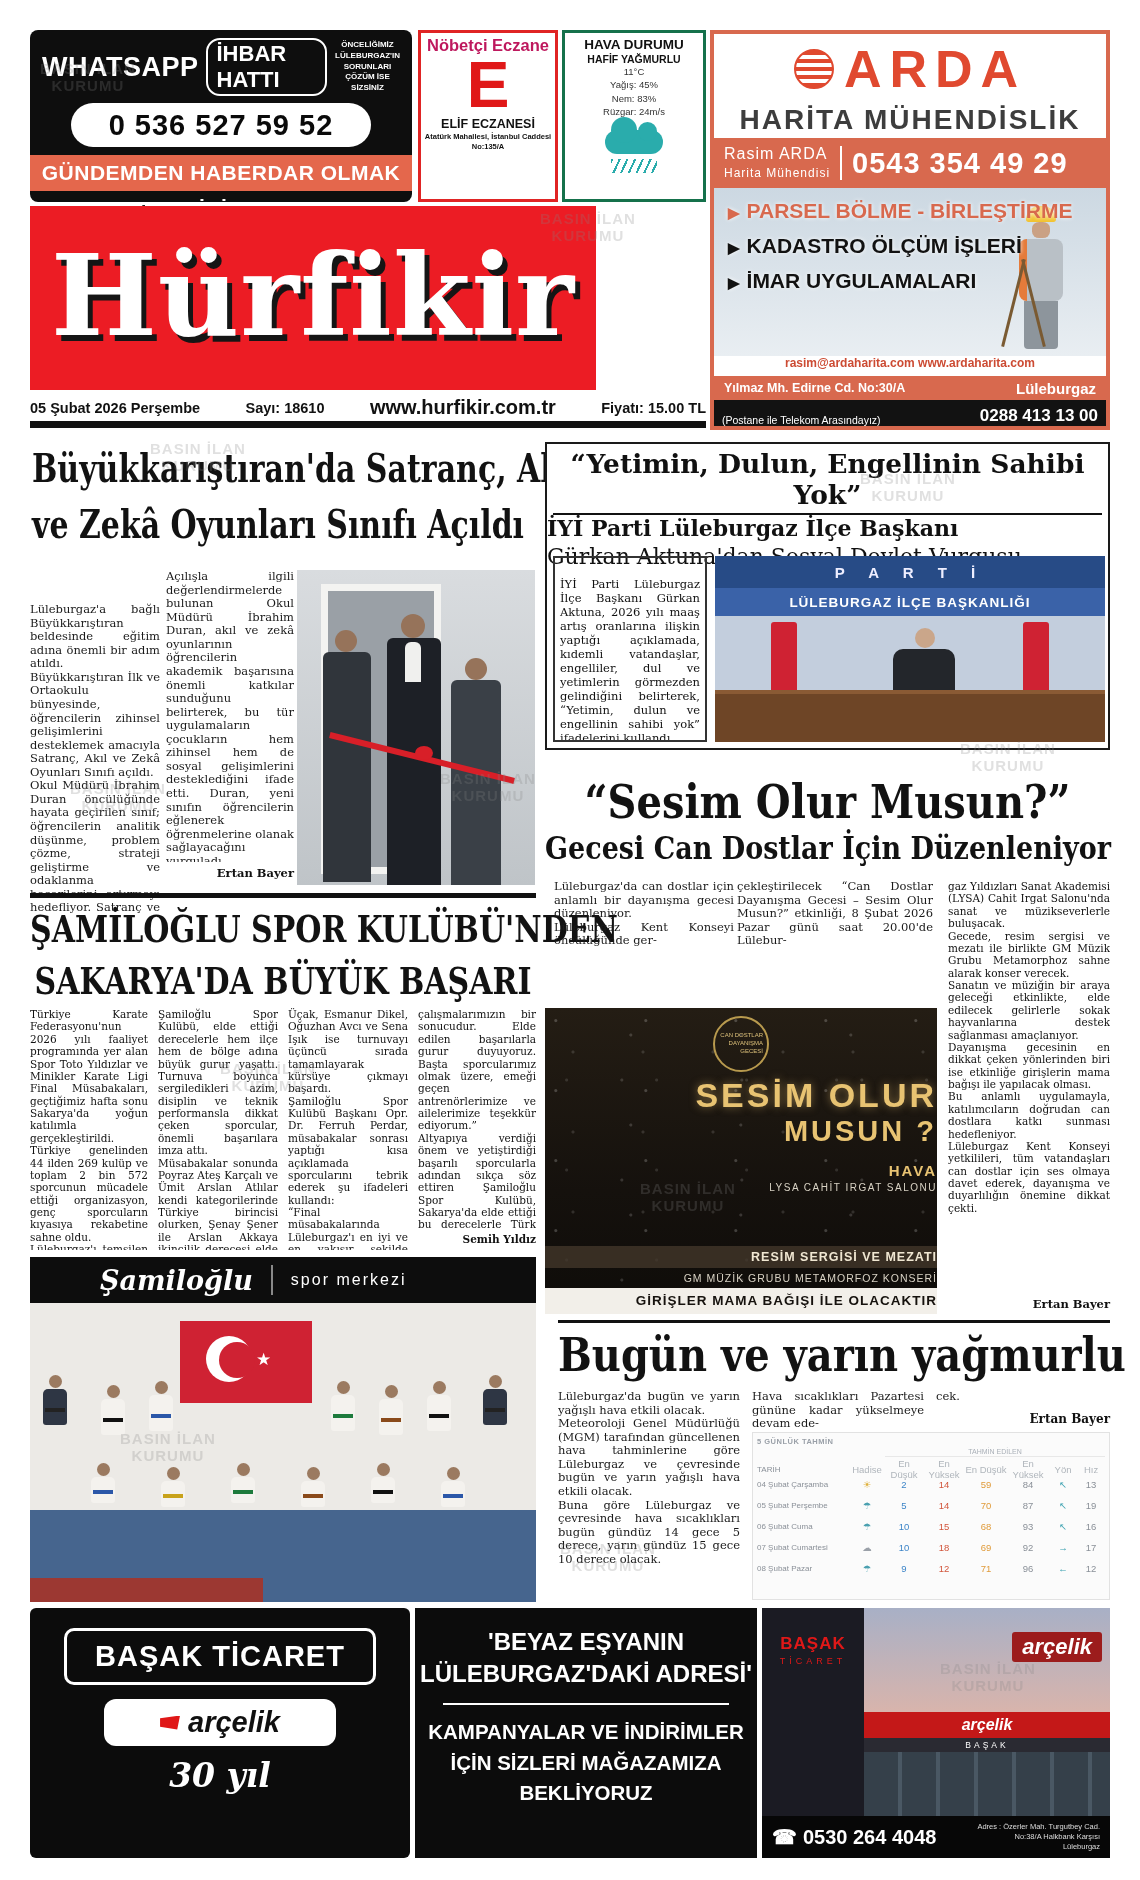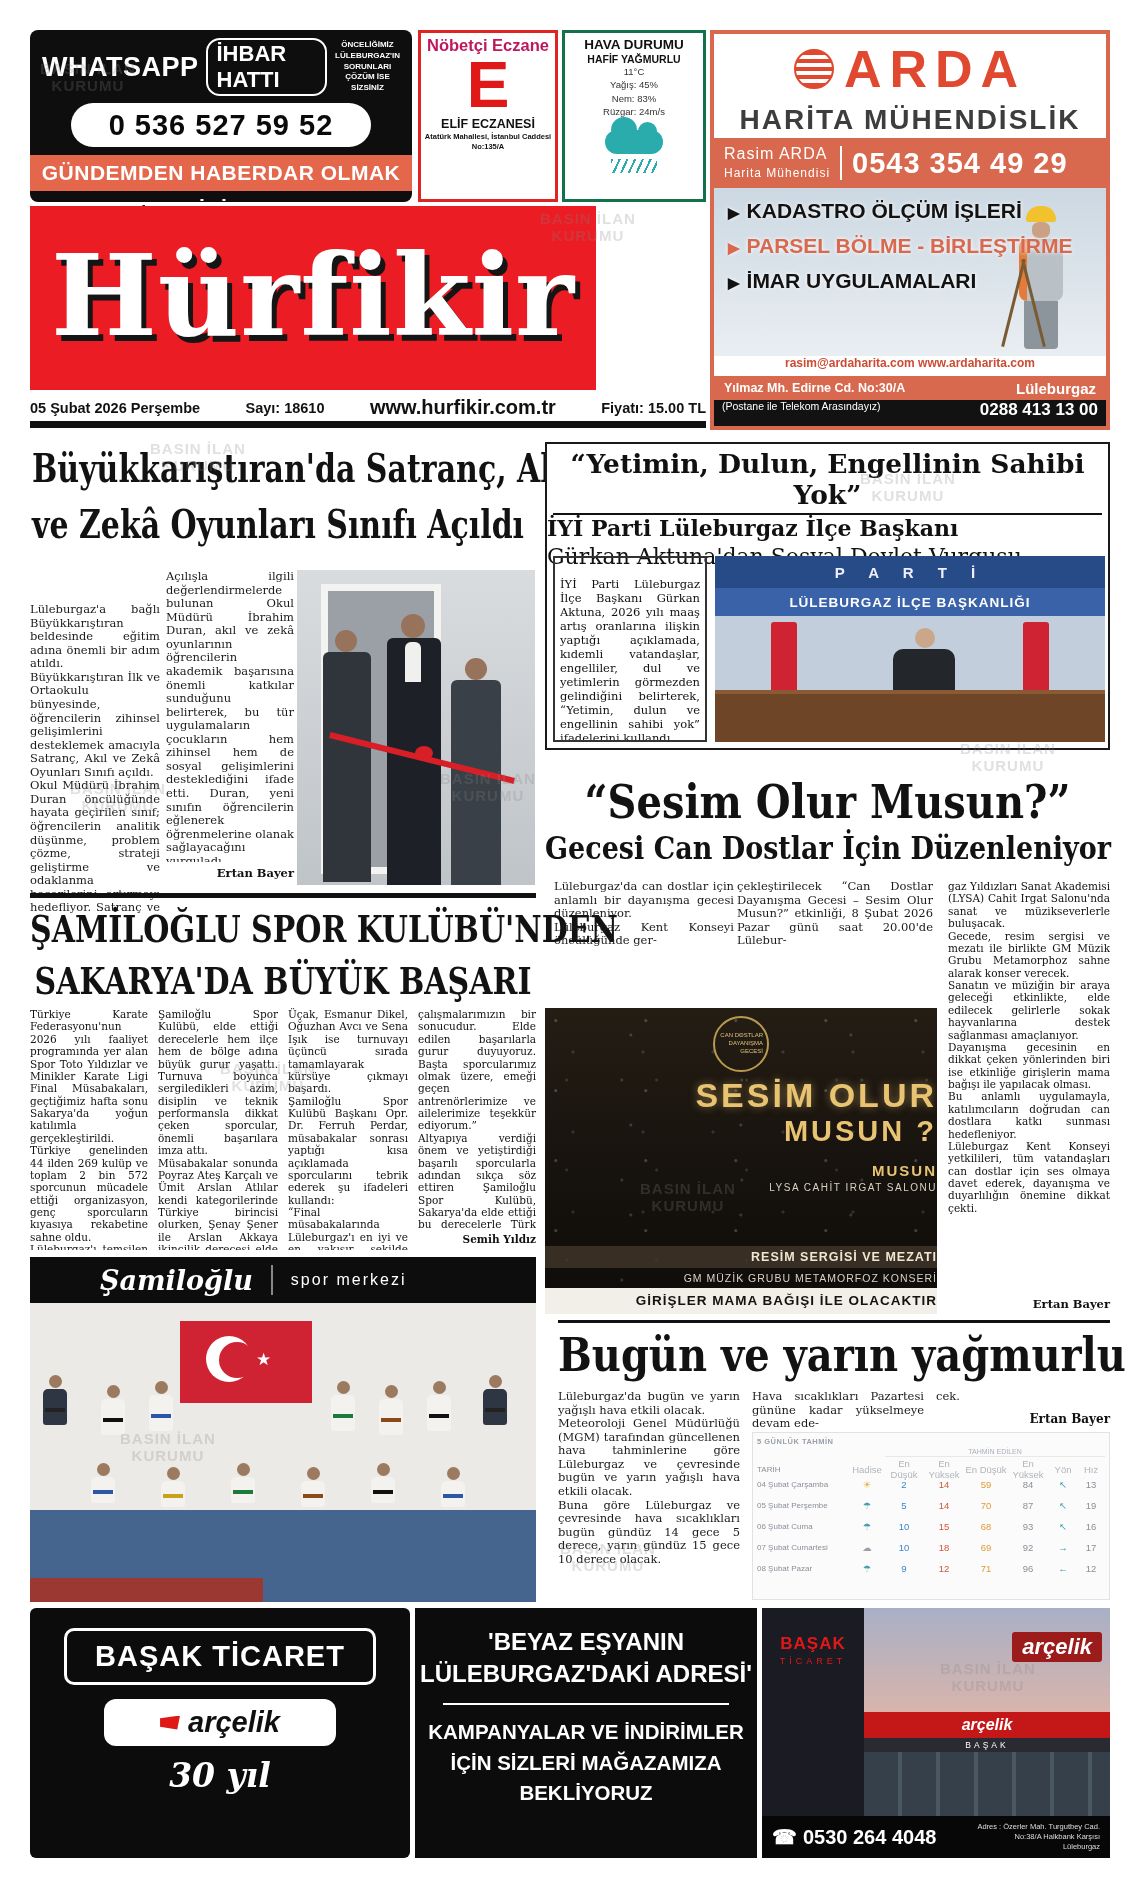--- a/index.html
+++ b/index.html
@@ -71,21 +71,21 @@
   .worker{position:absolute;right:30px;top:18px;width:70px;height:150px;z-index:1}
   .wk-hat{width:30px;height:16px;background:#f2c22e;border-radius:15px 15px 3px 3px;margin:0 auto}
   .wk-head{width:18px;height:16px;background:#caa184;border-radius:40%;margin:0 auto}
   .wk-body{width:44px;height:62px;background:#b9c0c6;border-radius:8px;margin:1px auto 0;border-left:8px solid #e57b3a}
   .wk-leg{width:34px;height:48px;background:#8d959c;margin:0 auto;border-radius:0 0 4px 4px}
   .tripod{position:absolute;left:6px;top:52px;width:3px;height:90px;background:#7a5a32;transform:rotate(14deg)}
   .tripod2{position:absolute;left:26px;top:52px;width:3px;height:90px;background:#7a5a32;transform:rotate(-14deg)}
   .arda-web{height:20px;text-align:center;font-size:12px;font-weight:bold;color:#cc4b33}
   .arda-ad1{height:24px;background:#d8694e;color:#fff;display:flex;align-items:center;justify-content:space-between;padding:0 10px;font-size:12.5px;font-weight:bold}
   .arda-city{font-size:15px;font-weight:900}
-  .arda-ad2{height:26px;background:#121212;color:#fff;display:flex;align-items:flex-start;justify-content:space-between;padding:0 8px;font-size:10.5px}
+  .arda-ad2{height:26px;background:#121212;color:#fff;display:flex;align-items:flex-end;justify-content:space-between;padding:0 8px;font-size:10.5px}
   .arda-ph2{font-size:17px;font-weight:900}
   
   .mast{left:30px;top:206px;width:566px;height:184px;background:#ec1c24;text-align:center;overflow:hidden}
   .mast-t{font-family:"DejaVu Serif",serif;font-weight:900;font-size:112px;line-height:180px;color:#fff;
           letter-spacing:1px;text-shadow:5px 6px 0 #151515}
   .dateline{left:30px;top:394px;width:676px;height:34px;border-bottom:7px solid #111;display:flex;
             align-items:center;justify-content:space-between;font-family:"Liberation Sans",sans-serif}
   .dl1{font-size:14.5px;font-weight:bold}
   .dl2{font-size:14.5px;font-weight:bold}
   .dl3{font-size:20px;font-weight:900}
@@ -277,22 +277,22 @@
     </div>
     <div class="arda-photo">
       <span class="worker">
         <span class="tripod"></span>
           <span class="tripod2"></span>
         <span class="wk-hat" style="display:block"></span>
         <span class="wk-head" style="display:block"></span>
         <span class="wk-body" style="display:block"></span>
         <span class="wk-leg" style="display:block"></span>
       </span>
+      <div class="svc svc2"><span class="arr">▶</span><span>PARSEL BÖLME - BİRLEŞTİRME</span></div>
       <div class="svc"><span class="arr">▶</span><span>KADASTRO ÖLÇÜM İŞLERİ</span></div>
-      <div class="svc svc2"><span class="arr">▶</span><span>PARSEL BÖLME - BİRLEŞTİRME</span></div>
       <div class="svc"><span class="arr">▶</span><span>İMAR UYGULAMALARI</span></div>
     </div>
     <div class="arda-web">rasim@ardaharita.com   www.ardaharita.com</div>
     <div class="arda-ad1">
       <span>Yılmaz Mh. Edirne Cd. No:30/A</span>
       <span class="arda-city">Lüleburgaz</span>
     </div>
     <div class="arda-ad2">
       <span>(Postane ile Telekom Arasındayız)</span>
       <span class="arda-ph2">0288 413 13 00</span>
@@ -443,21 +443,21 @@
 Sanatın ve müziğin bir araya geleceği etkinlikte, elde edilecek gelirlerle sokak hayvanlarına destek sağlanması amaçlanıyor.
 Dayanışma gecesinin en dikkat çeken yönlerinden biri ise etkinliğe girişlerin mama bağışı ile yapılacak olması.
 Bu anlamlı uygulamayla, katılımcıların doğrudan can dostlara katkı sunması hedefleniyor.
 Lüleburgaz Kent Konseyi yetkilileri, tüm vatandaşları can dostlar için ses olmaya davet ederek, dayanışma ve duyarlılığın önemine dikkat çekti.</div>
   <div class="a byline" style="left:948px;top:1297px;width:162px">Ertan Bayer</div>
 
   <div class="a poster">
     <div class="badge">CAN DOSTLAR DAYANIŞMA GECESİ</div>
     <div class="ps-t1">SESİM OLUR</div>
     <div class="ps-t2">MUSUN ?</div>
-    <div class="ps-d1">MUSUN</div>
+    <div class="ps-d1">HAVA</div>
     <div class="ps-v">LYSA CAHİT IRGAT SALONU</div>
     <div class="ps-b1">RESİM SERGİSİ VE MEZATI</div>
     <div class="ps-b2">GM MÜZİK GRUBU  METAMORFOZ KONSERİ</div>
     <div class="ps-b3">GİRİŞLER MAMA BAĞIŞI İLE OLACAKTIR</div>
   </div>
 
   <div class="a rule" style="left:558px;top:1320px;width:552px;height:3px"></div>
   <div class="a hl" style="left:558px;top:1327px;font-size:40px;transform:scaleY(1.15)">Bugün ve yarın yağmurlu</div>
   <div class="a jt bt" style="left:558px;top:1390px;width:182px;height:212px">Lüleburgaz'da bugün ve yarın yağışlı hava etkili olacak.
 Meteoroloji Genel Müdürlüğü (MGM) tarafından güncellenen hava tahminlerine göre Lüleburgaz ve çevresinde bugün ve yarın yağışlı hava etkili olacak.

